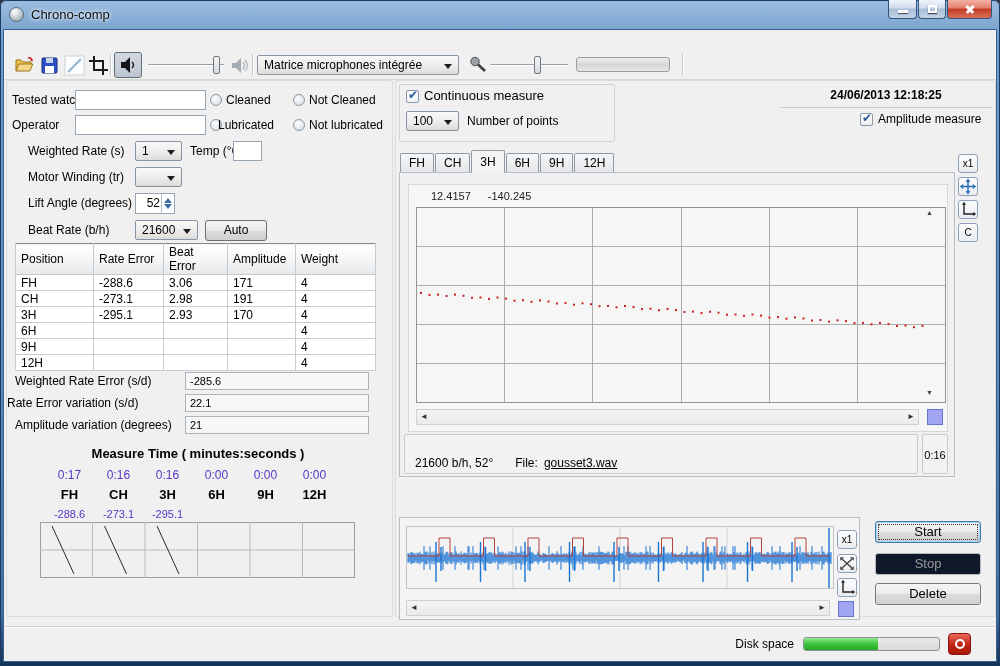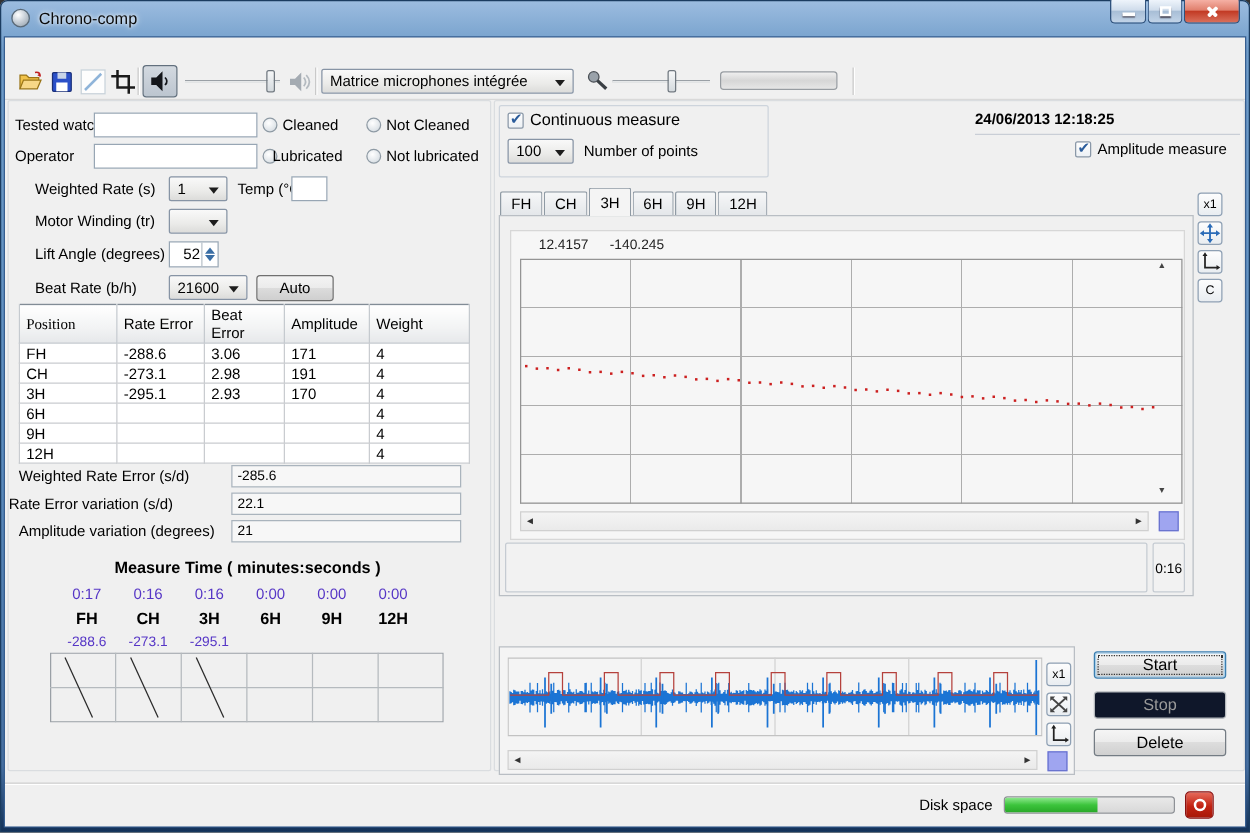--- a/index.html
+++ b/index.html
@@ -230,21 +230,21 @@
           </div>
       </div>
 
       <div class="lbl" style="left:24px;top:140px">Beat Rate (b/h)</div>
       <div class="combo" style="left:131px;top:140px;width:63px"><span>21600</span></div>
       <div class="btn" style="left:201px;top:140px;width:62px;height:21px;line-height:19px">Auto</div>
 
       <table class="pos-table" id="pos-table" style="left:11px;top:163px">
           <thead>
             <tr>
-              <th style="width: 78px; font-family: Liberation Serif, serif;">Position</th>
+              <th style="width: 78px;">Position</th>
               <th style="width: 70px;">Rate Error</th>
               <th style="width: 64px;">Beat Error</th>
               <th style="width: 68px;">Amplitude</th>
               <th style="width: 80px;">Weight</th>
             </tr>
           </thead>
           <tbody>
             <tr>
               <td>FH</td>
               <td>-288.6</td>
@@ -346,21 +346,21 @@
       </div>
 
       <div class="groupbox" style="left:395px;top:4px;width:216px;height:58px"></div>
       <span class="check" style="left:402px;top:10px">
           <span class="mark">✔</span>
         </span>
       <div class="lbl" style="left:420px;top:6px;font-size:13px">Continuous measure</div>
       <div class="combo" style="left:402px;top:31px;width:53px"><span>100</span></div>
       <div class="lbl" style="left:463px;top:31px">Number of points</div>
 
-      <div class="lbl" style="left:776px;top:5px;width:212px;text-align:left;font-weight:bold">24/06/2013 12:18:25</div>
+      <div class="lbl" style="left:776px;top:5px;width:212px;text-align:center;font-weight:bold">24/06/2013 12:18:25</div>
       <div style="position:absolute;left:776px;top:27px;width:212px;height:1px;background:#c9ced6"></div>
       <span class="check" style="left:856px;top:33px">
           <span class="mark">✔</span>
         </span>
       <div class="lbl" style="left:874px;top:29px">Amplitude measure</div>
 
       <div class="tabbar" id="tabbar" style="left:396px;top:70px">
           <div class="tab">FH</div>
           <div class="tab">CH</div>
           <div class="tab active">3H</div>
@@ -456,20 +456,23 @@
         <span class="arrow-glyph" style="left:517px;top:24px">▲</span>
         <span class="arrow-glyph" style="left:517px;top:204px">▼</span>
         <div class="hscroll" style="left:7px;top:224px;width:503px">
           <span class="sl">◄</span>
           <span class="sr">►</span>
         </div>
         <div class="bluesq" style="left:518px;top:224px"></div>
       </div>
 
       <div class="statusbox" style="left:400px;top:354px;width:514px;height:40px">
+        <div class="line" style="top:21px">
+          <span>21600 b/h, 52°</span><span style="margin-left:22px">File:</span><span class="filelink">gousset3.wav</span>
+        </div>
       </div>
       <div class="timerbox" style="left:918px;top:354px;width:26px;height:40px;line-height:40px">0:16</div>
 
       <div class="mini-btn" style="left:954px;top:74px">x1</div>
       <div class="mini-btn" style="left:954px;top:97px">
         <svg width="18" height="17" viewBox="0 0 18 17">
           <line x1="9" y1="2.5" x2="9" y2="14.5" stroke="#2b6cb8" stroke-width="1.5"></line>
           <line x1="3" y1="8.5" x2="15" y2="8.5" stroke="#2b6cb8" stroke-width="1.5"></line>
           <path d="M9 0.5 l2.4 3.4 h-4.8 Z M9 16.5 l2.4 -3.4 h-4.8 Z M0.8 8.5 l3.4 -2.4 v4.8 Z M17.2 8.5 l-3.4 -2.4 v4.8 Z" fill="#2b6cb8"></path>
         </svg>

